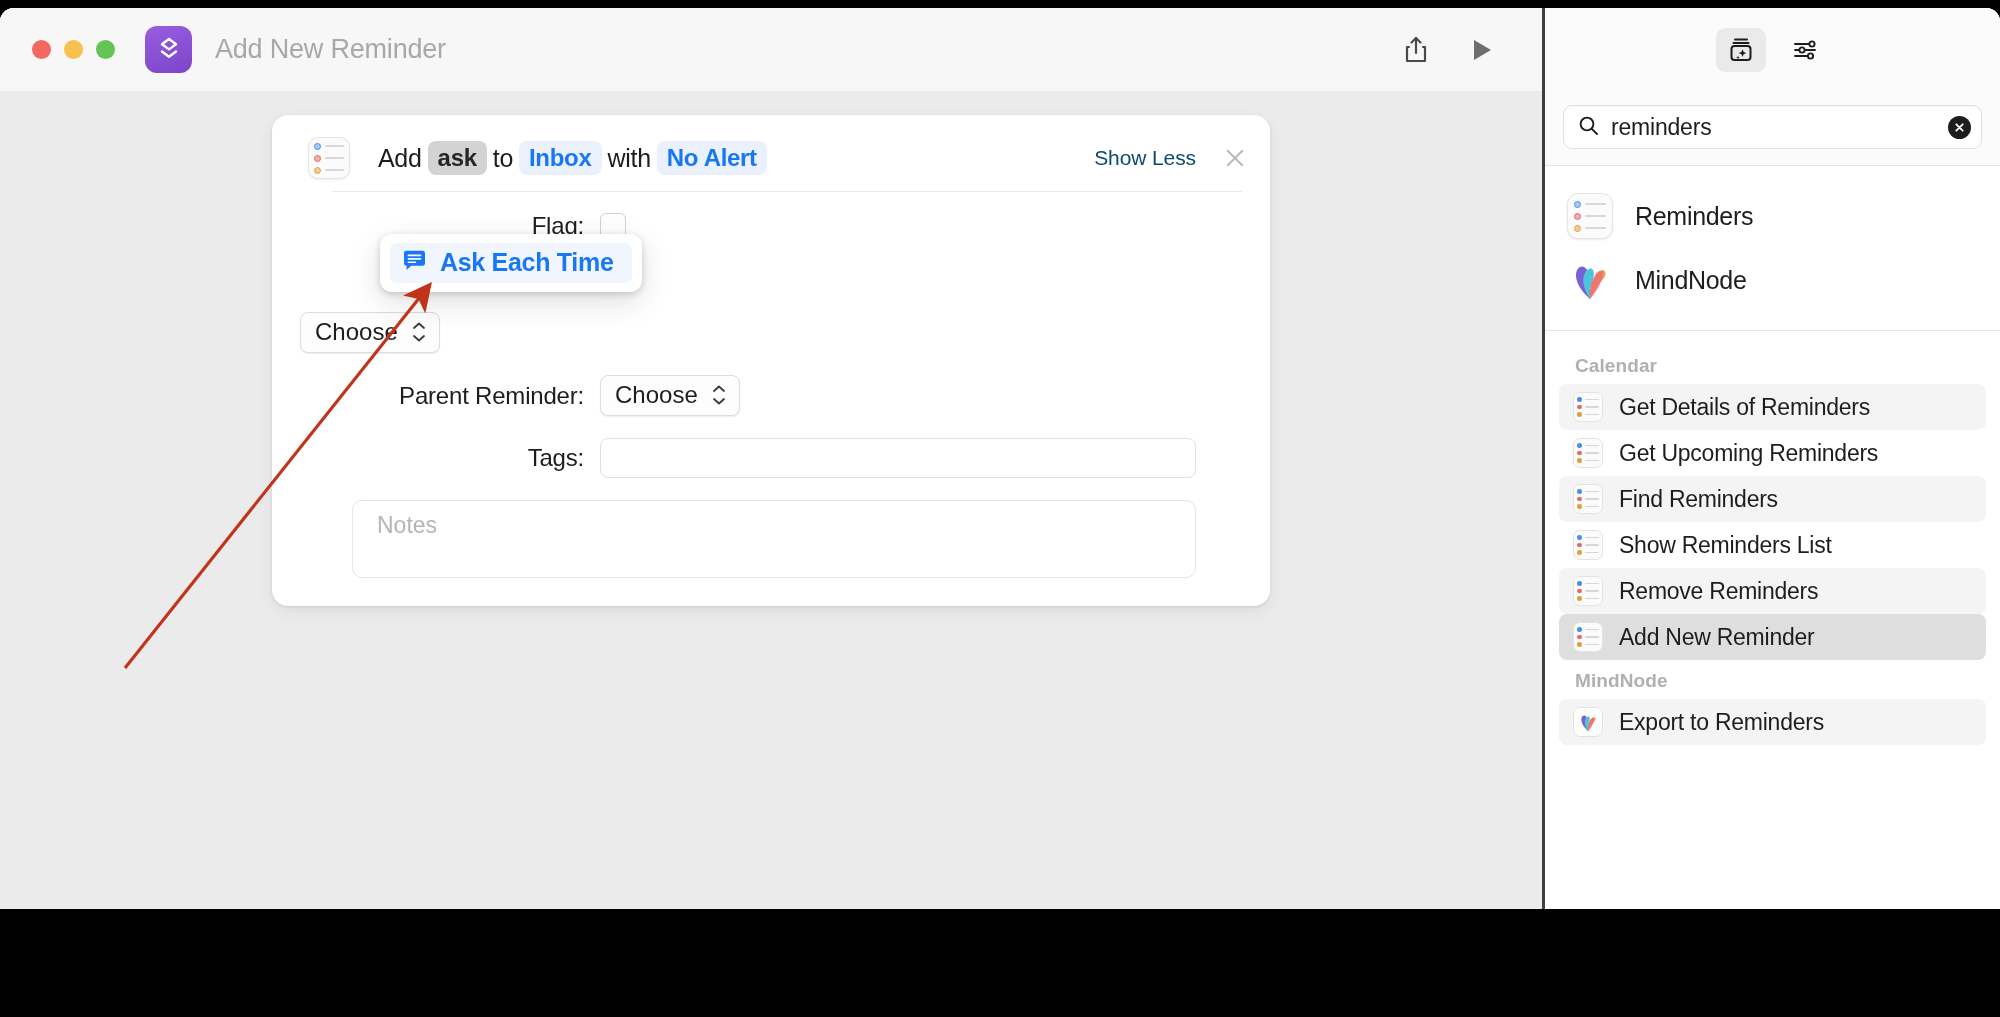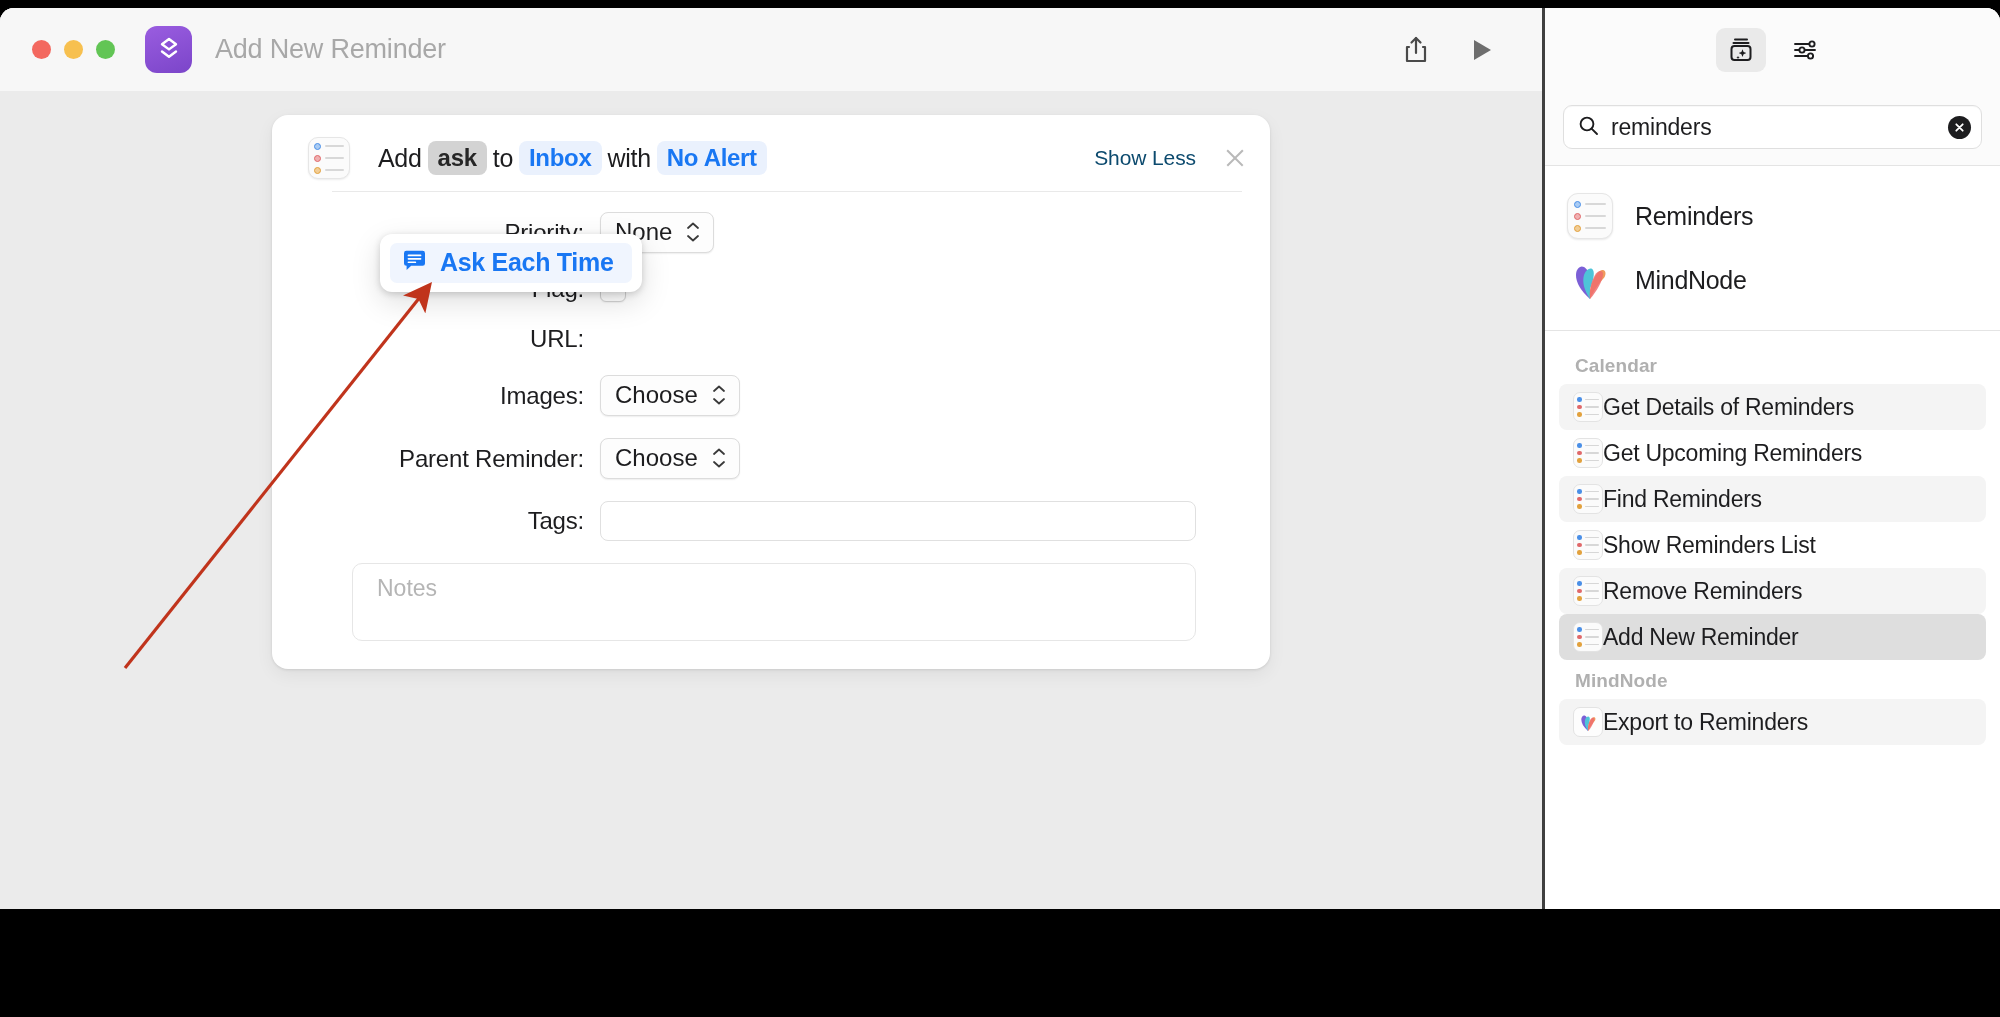--- a/index.html
+++ b/index.html
@@ -282,21 +282,21 @@
     gap: 5px; padding: 7px 6px;
   }
   .sb-sep { height: 1px; background: #e4e4e4; margin: 4px 0 0 0; }
 
   .sb-list { padding: 14px 14px 0 14px; overflow-y: auto; flex: 1; }
   .group-title {
     font-size: 19px; color: #b0b0b0; font-weight: 600;
     padding: 10px 0 7px 16px; letter-spacing: 0.1px;
   }
   .list-row {
-    display: flex; align-items: center; 
+    display: flex; align-items: center; gap: 16px;
     padding: 8px 14px;
     border-radius: 8px;
     min-height: 45px;
     text-align: center;
   }
   .list-row.alt { background: #f4f4f4; }
   .list-row.selected { background: #dedede; }
   .list-row .label { font-size: 23px; color: #1d1d1f; letter-spacing: -0.25px; }
   .mini-icon {
     width: 30px; height: 30px; border-radius: 7px;
@@ -381,46 +381,31 @@
           </div>
 
           <div class="show-less">Show Less</div>
           <div class="close-x"></div>
         </div>
 
         <div class="divider"></div>
 
         <div class="card-body">
 
-          <div class="field-row">
-            <div class="field-label">Priority:</div>
-            <div class="popup-btn">
-              <span>None</span>
-              <span class="chev">
-                <svg width="14" height="9" viewBox="0 0 14 9">
-                    <path d="M2 6 L7 1.5 L12 6" stroke="#3a3a3a" stroke-width="1.8" fill="none" stroke-linecap="round" stroke-linejoin="round"></path>
-                  </svg>
-                <svg width="14" height="9" viewBox="0 0 14 9">
-                    <path d="M2 3 L7 7.5 L12 3" stroke="#3a3a3a" stroke-width="1.8" fill="none" stroke-linecap="round" stroke-linejoin="round"></path>
-                  </svg>
-              </span>
-            </div>
-          </div>
 
           <div class="field-row">
             <div class="field-label">Flag:</div>
             <div class="checkbox-box"></div>
           </div>
 
           <div class="field-row">
             <div class="field-label">URL:</div>
           </div>
 
           <div class="field-row">
-            <div class="field-label">Images:</div>
             <div class="popup-btn">
               <span>Choose</span>
               <span class="chev">
                 <svg width="14" height="9" viewBox="0 0 14 9">
                     <path d="M2 6 L7 1.5 L12 6" stroke="#3a3a3a" stroke-width="1.8" fill="none" stroke-linecap="round" stroke-linejoin="round"></path>
                   </svg>
                 <svg width="14" height="9" viewBox="0 0 14 9">
                     <path d="M2 3 L7 7.5 L12 3" stroke="#3a3a3a" stroke-width="1.8" fill="none" stroke-linecap="round" stroke-linejoin="round"></path>
                   </svg>
               </span>

